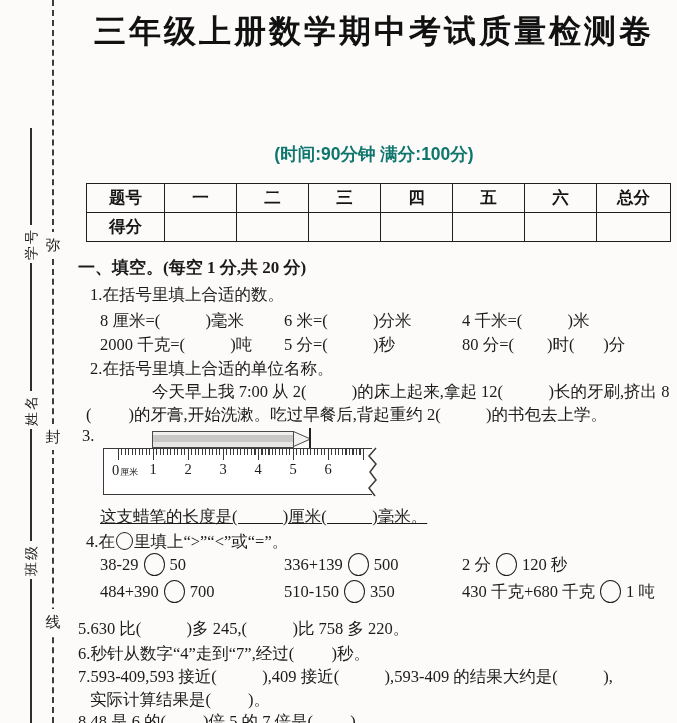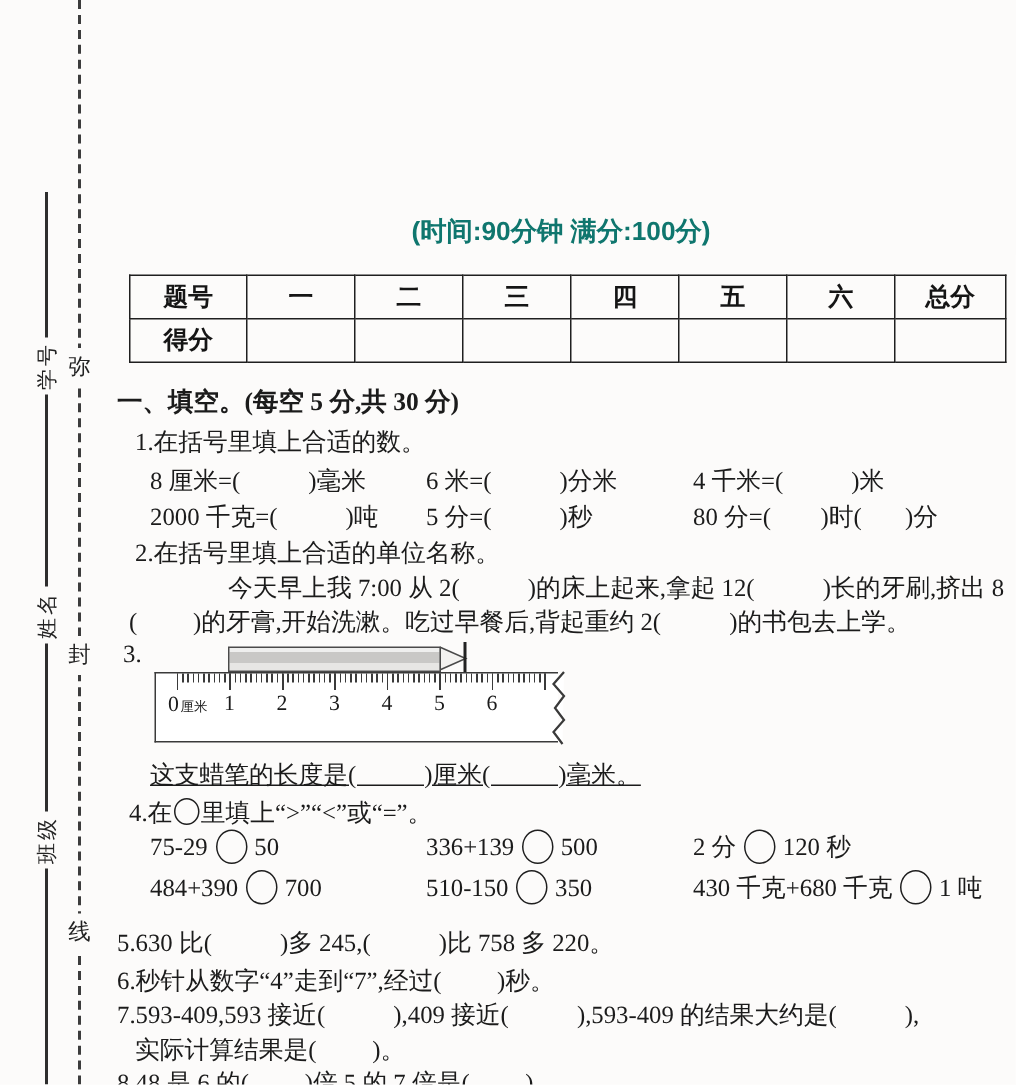--- a/index.html
+++ b/index.html
@@ -101,20 +101,21 @@
   <div class="mline" style="top:263px;height:128px"></div>
   <div class="mline" style="top:429px;height:112px"></div>
   <div class="mline" style="top:579px;height:144px"></div>
 
   <div class="v-label" style="top:236px">学号</div>
   <div class="v-label" style="top:402px">姓名</div>
   <div class="v-label" style="top:552px">班级</div>
 
   <div class="content">
 
+    <div class="title">三年级上册数学期中考试质量检测卷</div>
     <div class="meta">(时间:90分钟  满分:100分)</div>
 
     <table class="score-table">
       <colgroup>
         <col style="width:78px">
           <col style="width:72px">
           <col style="width:72px">
           <col style="width:72px">
         <col style="width:72px">
           <col style="width:72px">
@@ -138,21 +139,21 @@
         <td></td>
         <td></td>
         <td></td>
         <td></td>
         <td></td>
         <td></td>
       </tr>
     </tbody>
       </table>
 
-    <div class="blk sec-head" style="top:257px;left:0">一、填空。(每空 5 分,共 30 分)</div>
+    <div class="blk sec-head" style="top:257px;left:0">一、填空。(每空 1 分,共 20 分)</div>
 
     <div class="blk" style="top:284px;left:12px">1.在括号里填上合适的数。</div>
     <div class="blk row3" style="top:310px;left:22px">
       <span>8 厘米=(           )毫米</span>
       <span>6 米=(           )分米</span>
       <span>4 千米=(           )米</span>
     </div>
     <div class="blk row3" style="top:334px;left:22px">
       <span>2000 千克=(           )吨</span>
       <span>5 分=(           )秒</span>
@@ -186,21 +187,21 @@
       </div>
       <svg class="torn" width="14" height="50" viewBox="0 0 14 50">
         <path d="M11,1 L4,9 L11,17 L5,25 L11,33 L4,41 L10,49" fill="#ffffff" stroke="#3a3a3a" stroke-width="1.5"></path>
       </svg>
     </div>
     <div class="blk q3-caption">这支蜡笔的长度是(           )厘米(           )毫米。</div>
 
     <div class="blk" style="top:531px;left:8px"><span>4.在</span><span class="sm-circle"></span><span>里填上“&gt;”“&lt;”或“=”。</span></div>
 
     <div class="blk c4" style="top:553px;left:22px;display:flex;align-items:center">
-      <span class="col"><span>75-29</span><span class="cmp-circle"></span><span>50</span></span>
+      <span class="col"><span>38-29</span><span class="cmp-circle"></span><span>50</span></span>
       <span class="col"><span>336+139</span><span class="cmp-circle"></span><span>500</span></span>
       <span class="col"><span>2 分</span><span class="cmp-circle"></span><span>120 秒</span></span>
     </div>
     <div class="blk c4" style="top:580px;left:22px;display:flex;align-items:center">
       <span class="col"><span>484+390</span><span class="cmp-circle"></span><span>700</span></span>
       <span class="col"><span>510-150</span><span class="cmp-circle"></span><span>350</span></span>
       <span class="col"><span>430 千克+680 千克</span><span class="cmp-circle"></span><span>1 吨</span></span>
     </div>
 
     <div class="blk" style="top:618px;left:0">5.630 比(           )多 245,(           )比 758 多 220。</div>

